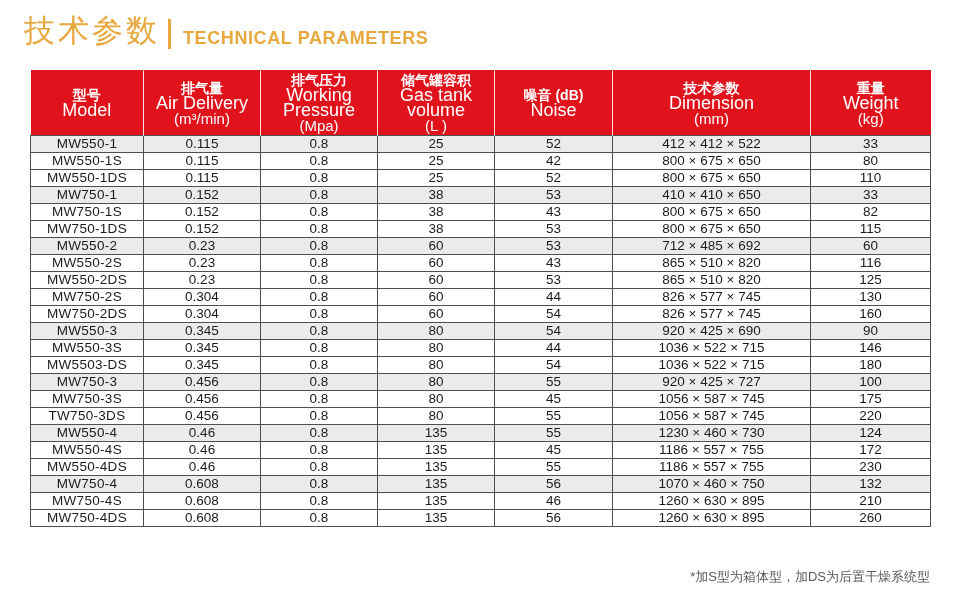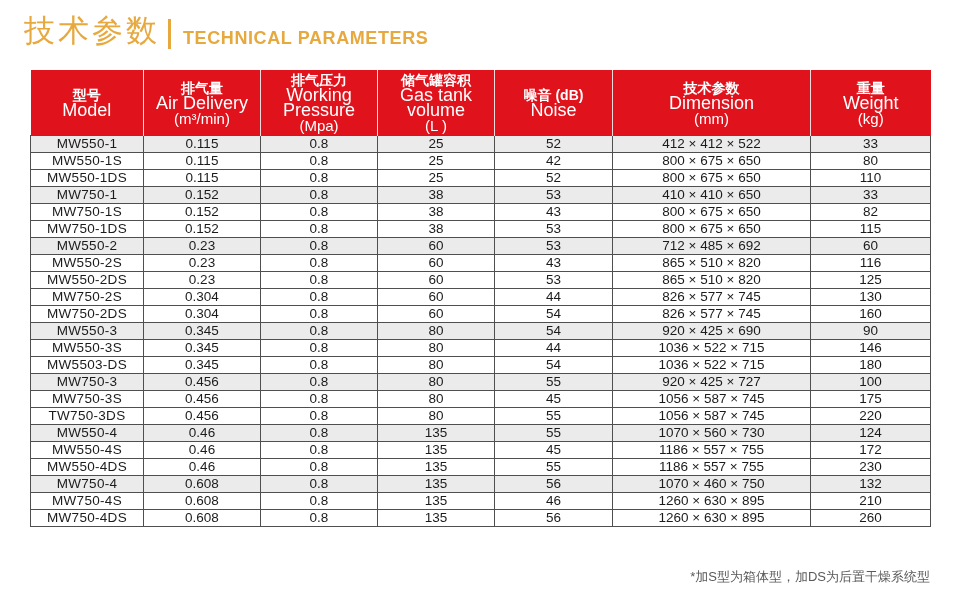--- a/index.html
+++ b/index.html
@@ -251,21 +251,21 @@
           <td>55</td>
           <td>1056 × 587 × 745</td>
           <td>220</td>
         </tr>
         <tr class="stripe">
           <td>MW550-4</td>
           <td>0.46</td>
           <td>0.8</td>
           <td>135</td>
           <td>55</td>
-          <td>1070 × 560 × 730</td>
+          <td>1230 × 460 × 730</td>
           <td>124</td>
         </tr>
         <tr>
           <td>MW550-4S</td>
           <td>0.46</td>
           <td>0.8</td>
           <td>135</td>
           <td>45</td>
           <td>1186 × 557 × 755</td>
           <td>172</td>

